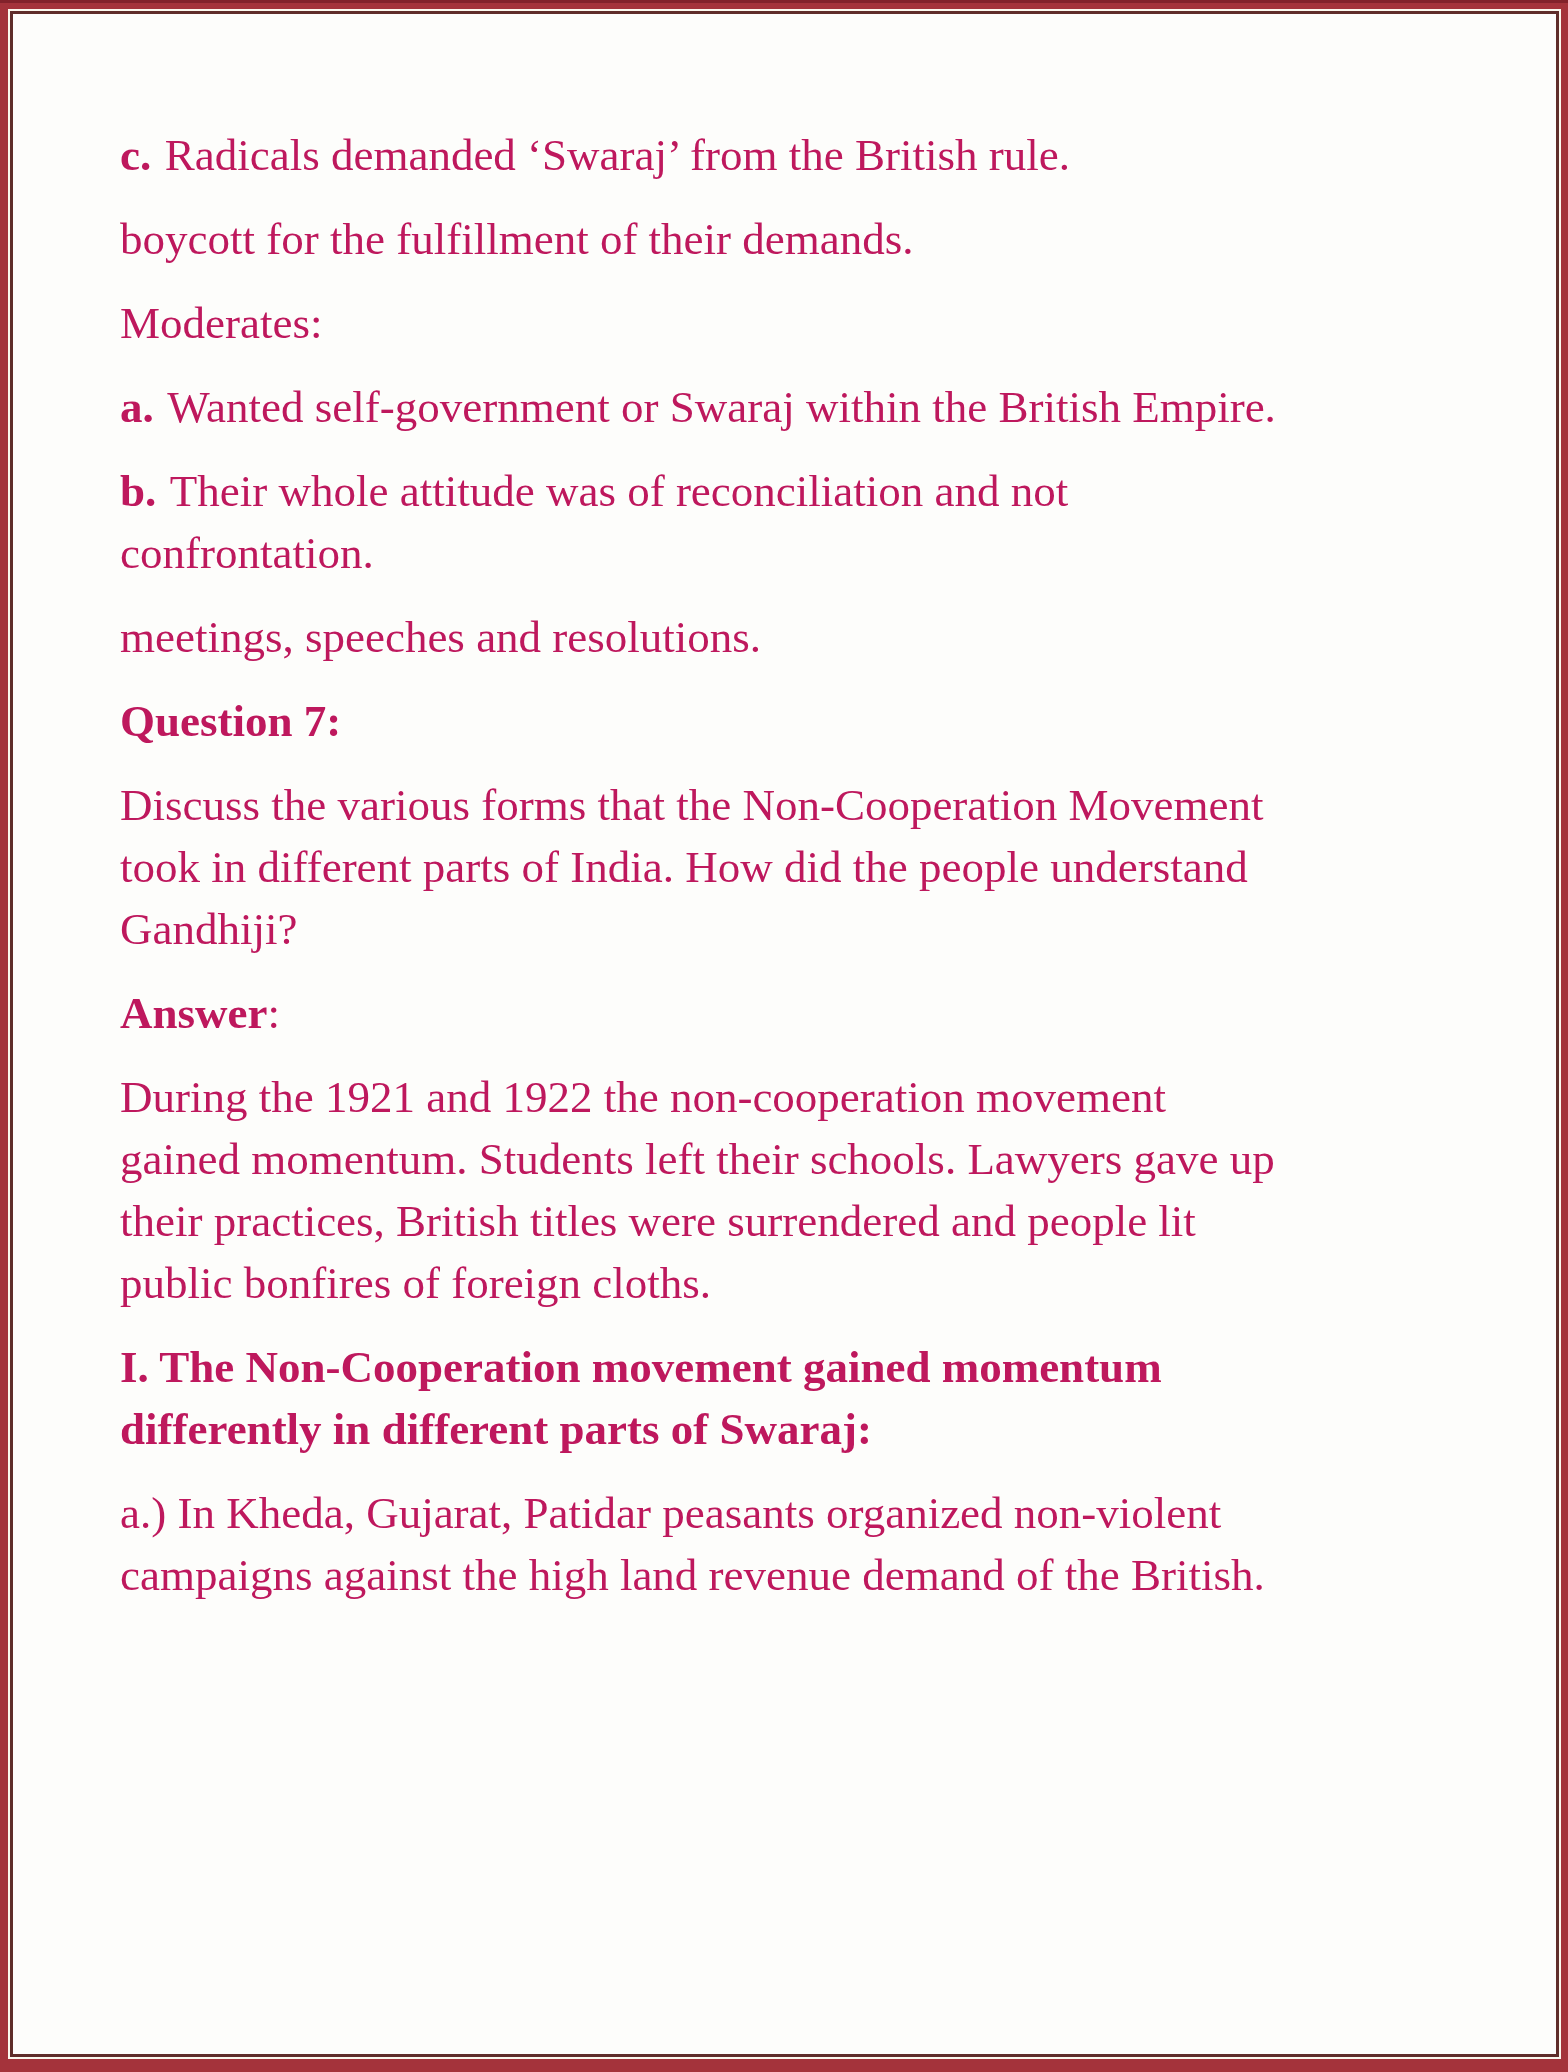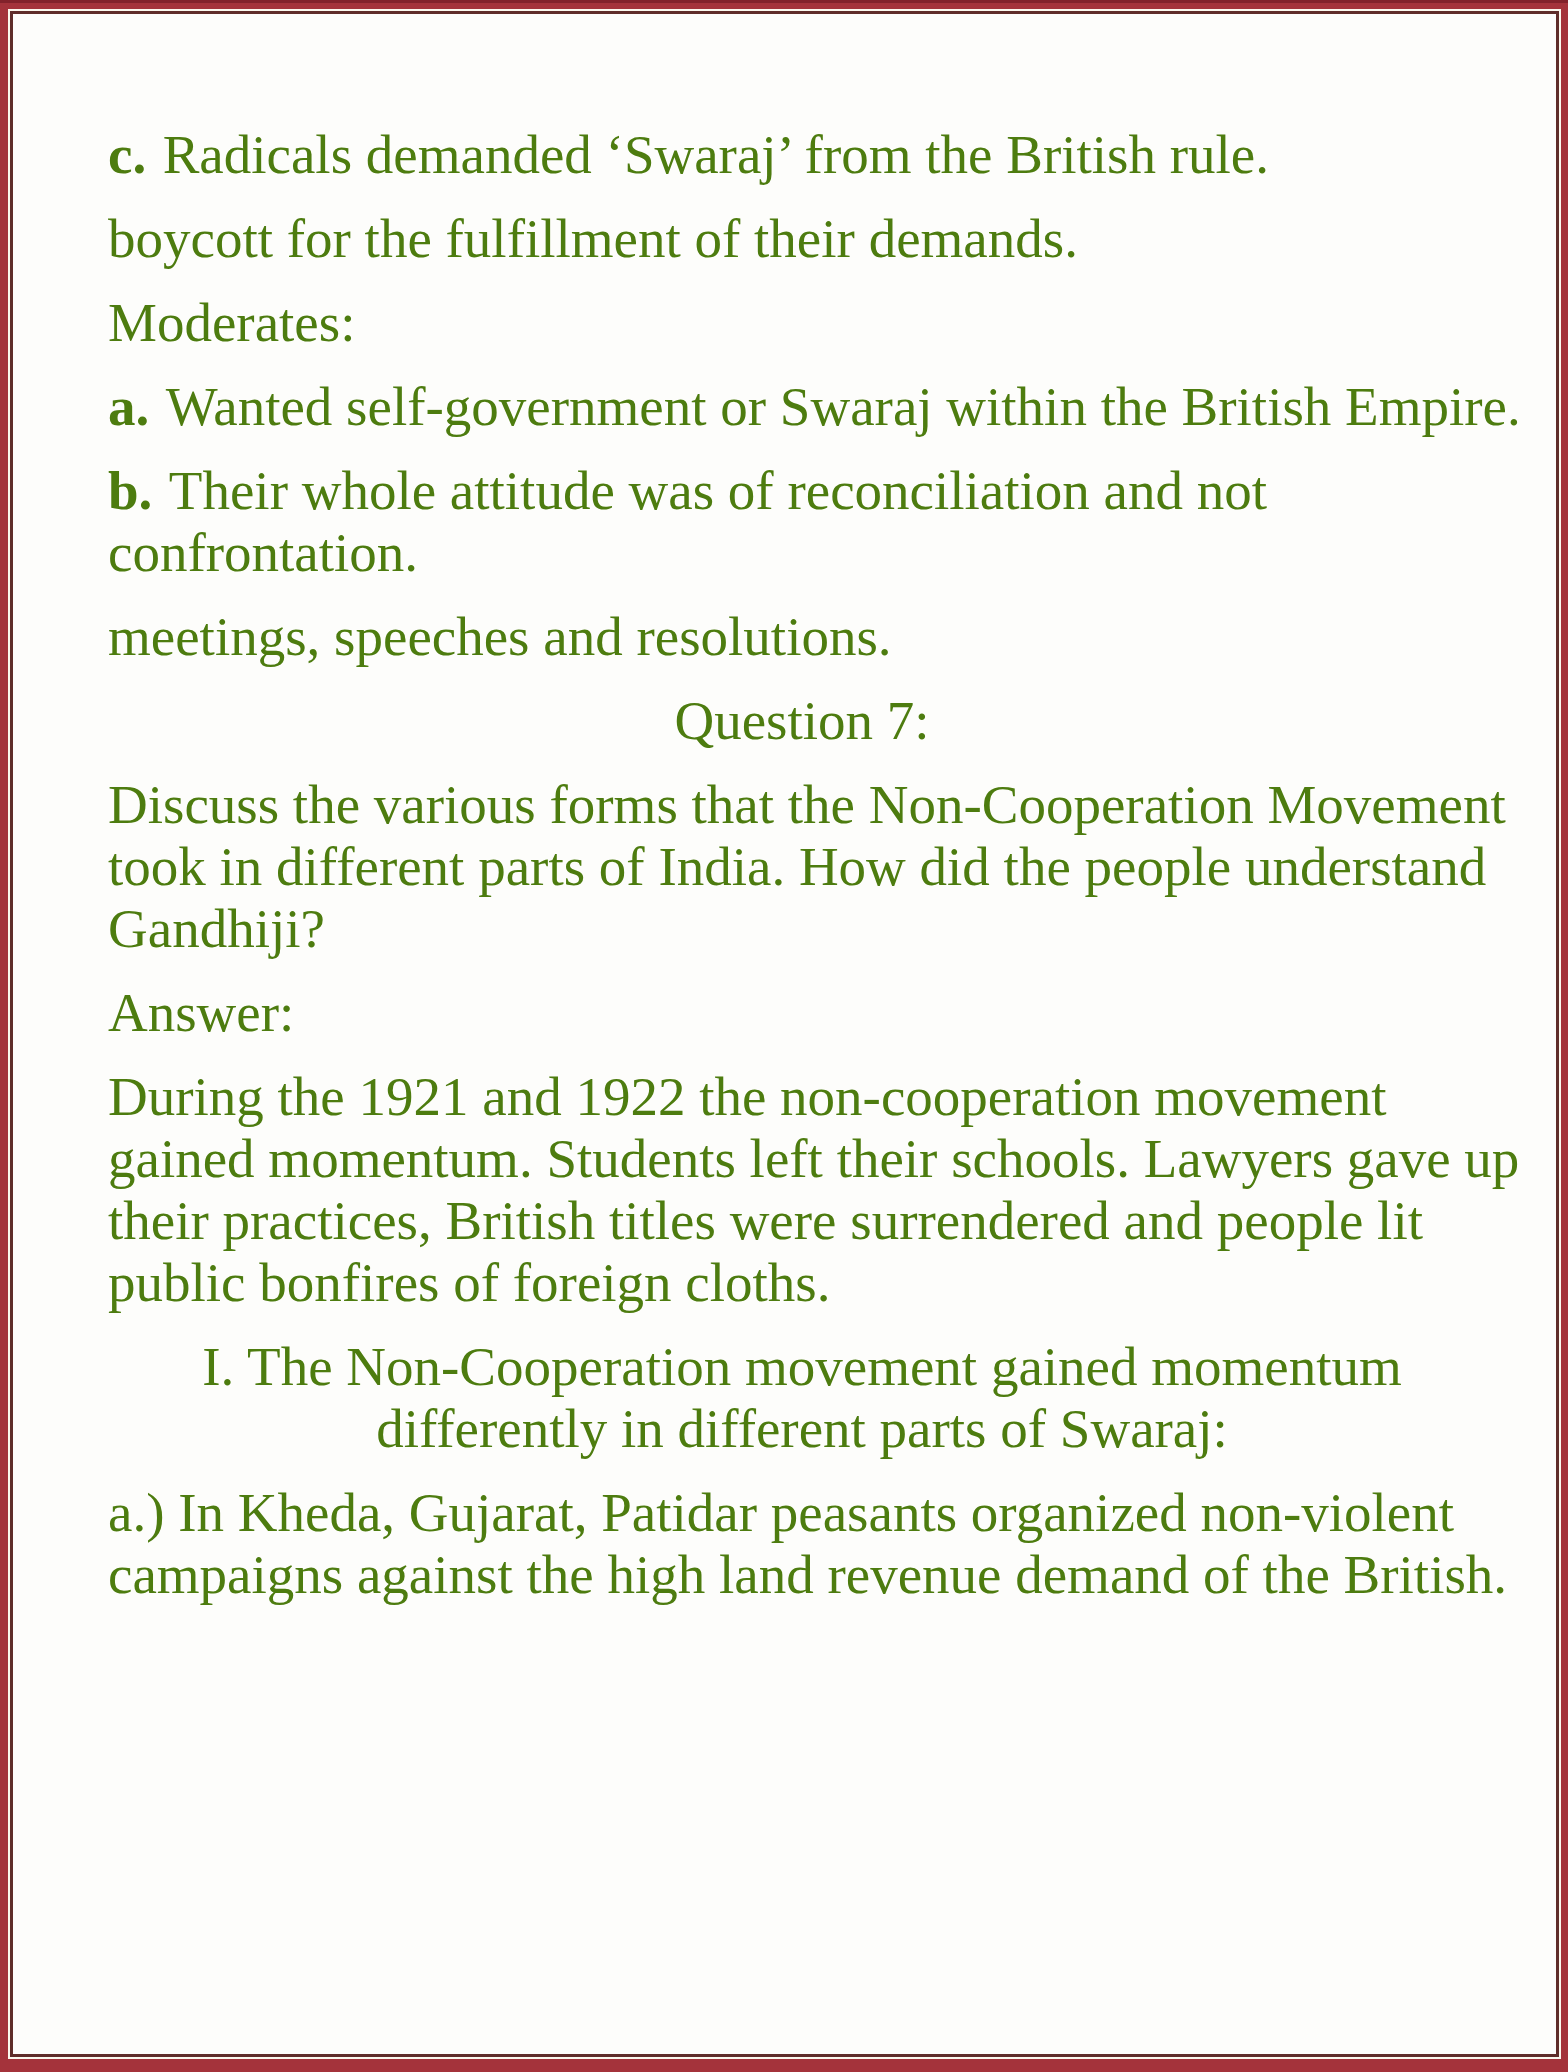--- a/index.html
+++ b/index.html
@@ -28,28 +28,29 @@
     box-sizing: border-box;
     width: 100%;
     height: 100%;
     background: #FDFDFB;
     border: 3px solid #5F2D2A;
     overflow: hidden;
   }
   .content {
     box-sizing: border-box;
     padding: 110px 60px 40px 95px;
-    color: #4d7c0f;
-    font-size: 55px;
+    color: #be185d;
+    font-size: 45px;
     line-height: 62px;
+    margin-left: 12px;
   }
   .para { margin: 0 0 22px 0; }
   .line { white-space: nowrap; }
   .prefix { font-weight: bold; margin-right: 0.30em; }
-  .bold { font-weight: normal; text-align: center; }
+  .bold { font-weight: bold; }
 </style>
 </head>
 <body>
 
 <div class="frame-outer">
   <div class="frame-gap">
     <div class="paper">
       <div class="content">
 
         <div class="para">

